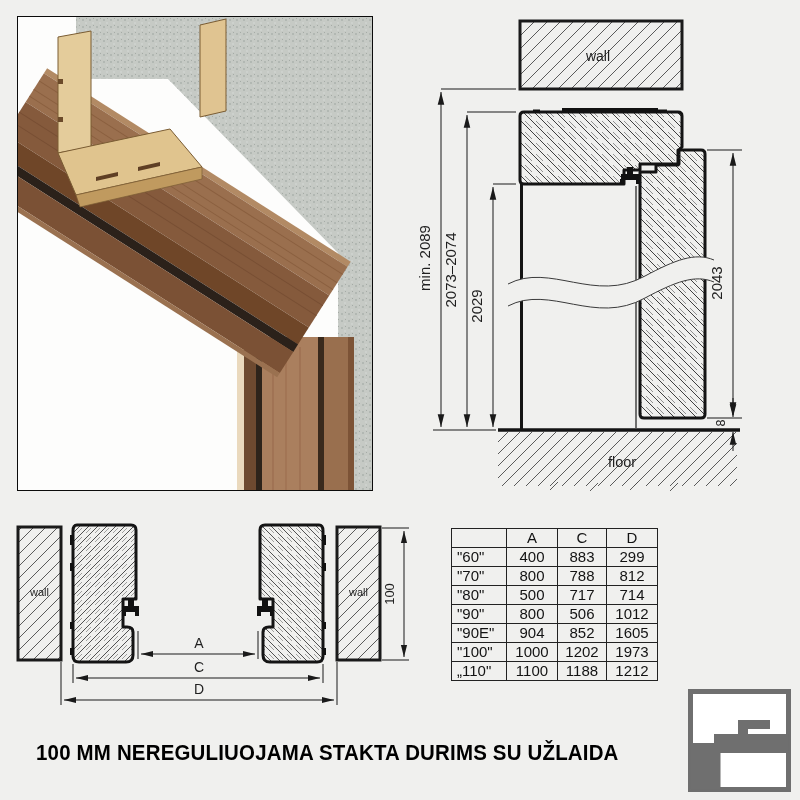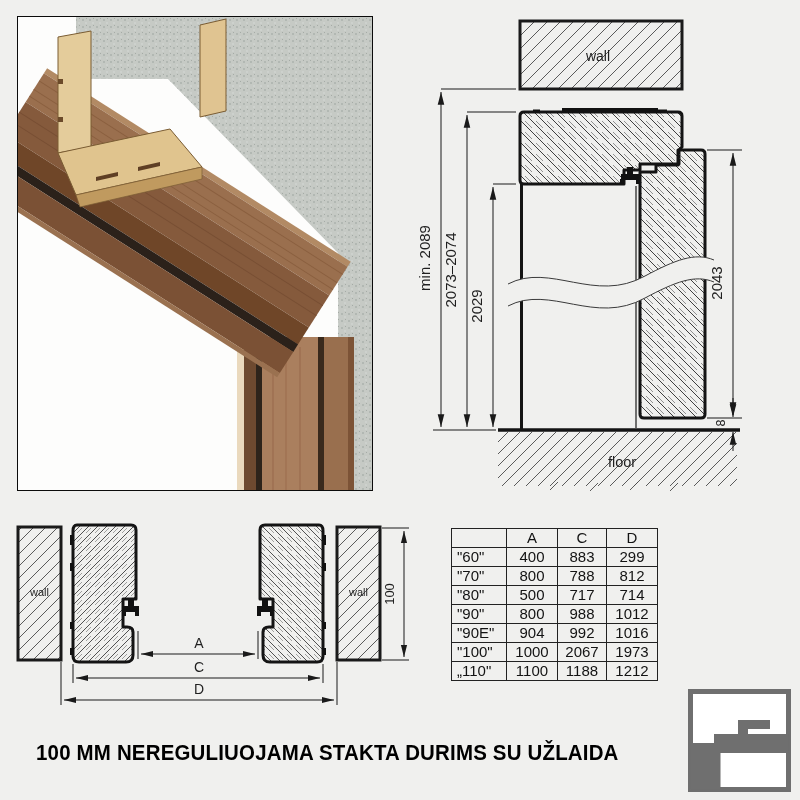--- a/index.html
+++ b/index.html
@@ -242,33 +242,33 @@
   </tr>
   <tr>
     <td class="rowlabel">"80"</td>
     <td>500</td>
     <td>717</td>
     <td>714</td>
   </tr>
   <tr>
     <td class="rowlabel">"90"</td>
     <td>800</td>
-    <td>988</td>
+    <td>506</td>
     <td>1012</td>
   </tr>
   <tr>
     <td class="rowlabel">"90E"</td>
     <td>904</td>
-    <td>992</td>
-    <td>1016</td>
+    <td>852</td>
+    <td>1605</td>
   </tr>
   <tr>
     <td class="rowlabel">"100"</td>
     <td>1000</td>
-    <td>2067</td>
+    <td>1202</td>
     <td>1973</td>
   </tr>
   <tr>
     <td class="rowlabel">„110"</td>
     <td>1100</td>
     <td>1188</td>
     <td>1212</td>
   </tr>
 </tbody>
   </table>

